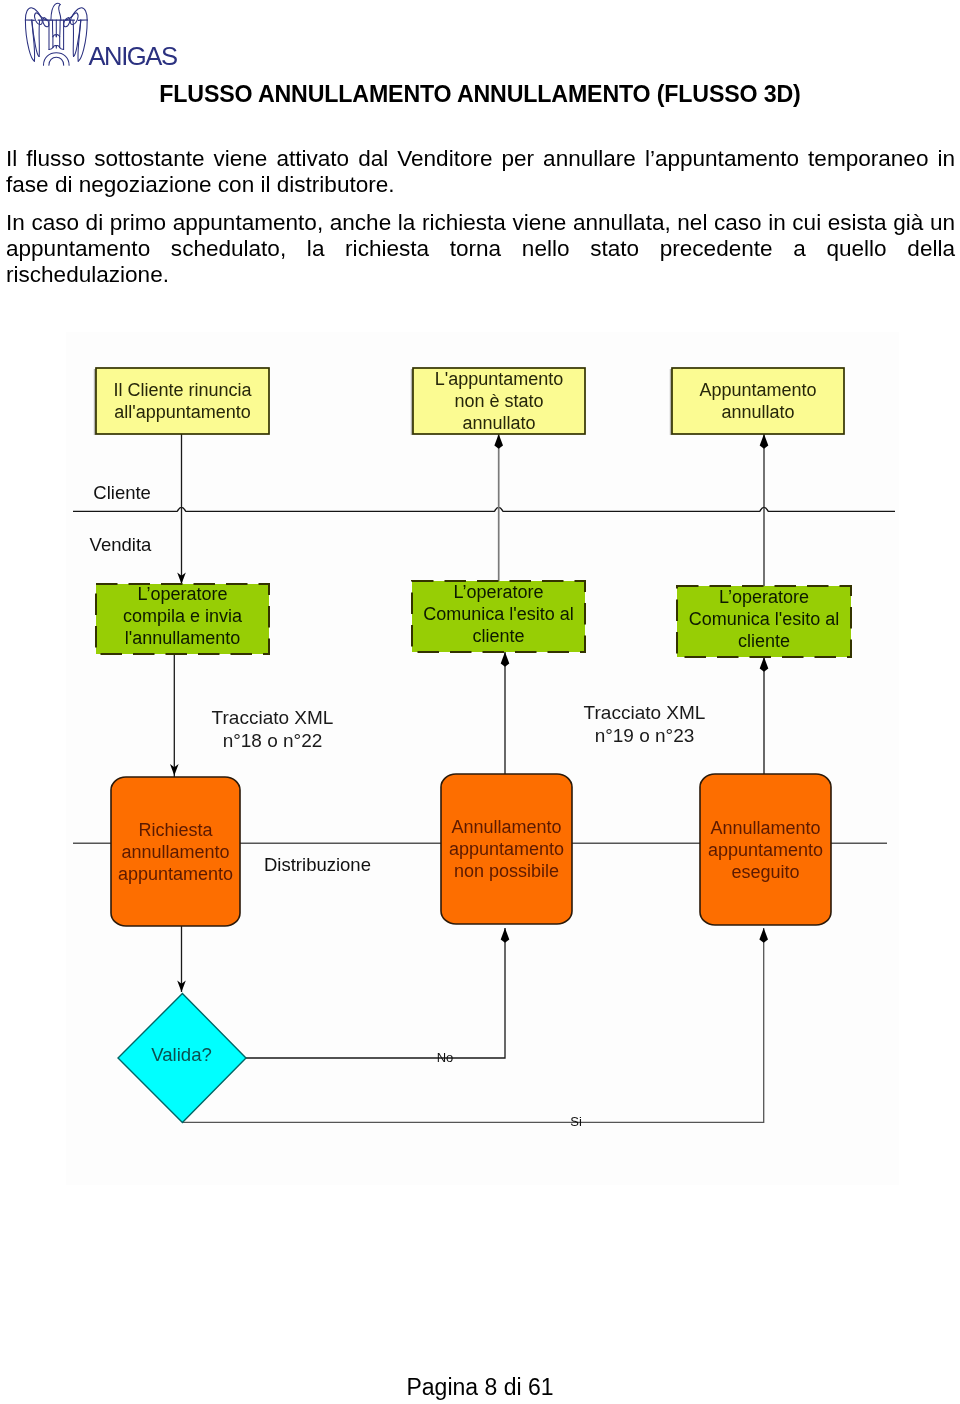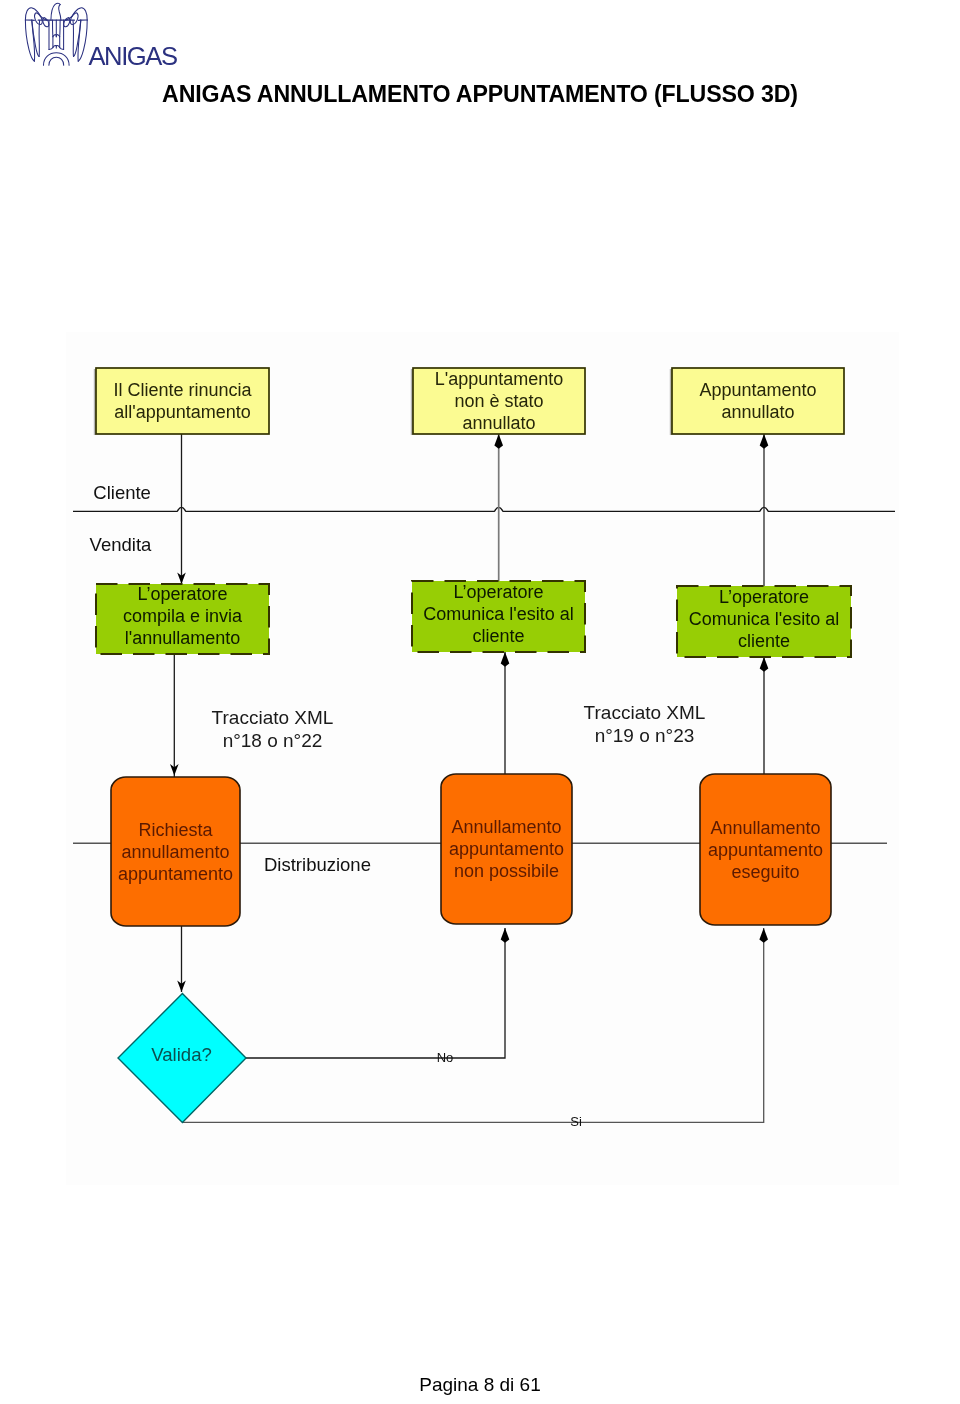--- a/index.html
+++ b/index.html
@@ -7,21 +7,21 @@
   body{width:960px;height:1404px;position:relative;
        font-family:"Liberation Sans",sans-serif;color:#000;}
   .page{position:absolute;left:0;top:0;width:960px;height:1404px;overflow:hidden;}
   #logo{position:absolute;left:16px;top:0px;width:180px;height:72px;}
   #doc-title{position:absolute;left:0;top:81px;width:960px;text-align:center;
              font-size:23.2px;font-weight:bold;line-height:26px;letter-spacing:-0.15px;}
   .para{position:absolute;left:6px;width:949px;font-size:22.55px;line-height:26.45px;text-align:justify;}
   #para1{top:145.5px;}
   #para2{top:209.5px;}
   #diagram{position:absolute;left:0;top:0;width:960px;height:1404px;}
-  #footer{position:absolute;left:0;top:1374px;width:960px;text-align:center;font-size:19px;}
+  #footer{position:absolute;left:0;top:1374px;width:960px;text-align:center;font-size:23px;}
 </style>
 </head>
 <body>
 
 <div class="page">
 
   <div id="logo">
     <svg width="180" height="72" viewBox="0 0 180 72" xmlns="http://www.w3.org/2000/svg">
 <g transform="translate(5.9,-0.86) scale(1.0,1.02)">
 <g fill="none" stroke="#2b3180" stroke-width="1.05" stroke-linecap="round" stroke-linejoin="round">
@@ -65,21 +65,23 @@
 
  <path d="M21.6 64.7 C21.6 57.2 27.3 52.5 34.4 52.5 C41.5 52.5 47.2 57.2 47.2 64.7"></path>
  <path d="M27.0 64.7 C27.0 60.0 30.3 56.9 34.4 56.9 C38.5 56.9 41.8 60.0 41.8 64.7"></path>
  <use href="#half" transform="translate(68.8,0) scale(-1,1)"></use>
 </g>
 </g>
 <text x="72.5" y="65.4" font-family="Liberation Sans, sans-serif" font-size="25.6" letter-spacing="-1.45" fill="#2b3180">ANIGAS</text>
 </svg>
   </div>
 
-  <div id="doc-title">ANIGAS ANNULLAMENTO APPUNTAMENTO (FLUSSO 3D)</div>
+  <div id="doc-title">FLUSSO ANNULLAMENTO ANNULLAMENTO (FLUSSO 3D)</div>
+  <div class="para" id="para1">Il flusso sottostante viene attivato dal Venditore per annullare l’appuntamento temporaneo in fase di negoziazione con il distributore.</div>
+  <div class="para" id="para2">In caso di primo appuntamento, anche la richiesta viene annullata, nel caso in cui esista già un appuntamento schedulato, la richiesta torna nello stato precedente a quello della rischedulazione.</div>
 
   <svg id="diagram" viewBox="0 0 960 1404" xmlns="http://www.w3.org/2000/svg">
       <rect x="66" y="332" width="833" height="853" fill="#fdfdfd"></rect>
       <g>
         <path d="M73 511.4 L177 511.4 C178 511.4 178.5 507.4 181.5 507.4 C184.5 507.4 185 511.4 186 511.4 L494.2 511.4 C495.2 511.4 495.7 507.4 498.7 507.4 C501.7 507.4 502.2 511.4 503.2 511.4 L759.5 511.4 C760.5 511.4 761 507.4 764 507.4 C767 507.4 767.5 511.4 768.5 511.4 L895 511.4" fill="none" stroke="#151515" stroke-width="1.4"></path>
         <line x1="73" y1="843.3" x2="887" y2="843.3" stroke="#555" stroke-width="1.4"></line>
         <text x="93.3" y="499.2" font-family="Liberation Sans, sans-serif" font-size="18.5" fill="#111">Cliente</text>
         <text x="89.6" y="551.2" font-family="Liberation Sans, sans-serif" font-size="18.5" fill="#111">Vendita</text>
         <text x="264" y="871" font-family="Liberation Sans, sans-serif" font-size="18.5" fill="#111">Distribuzione</text>
       </g>

